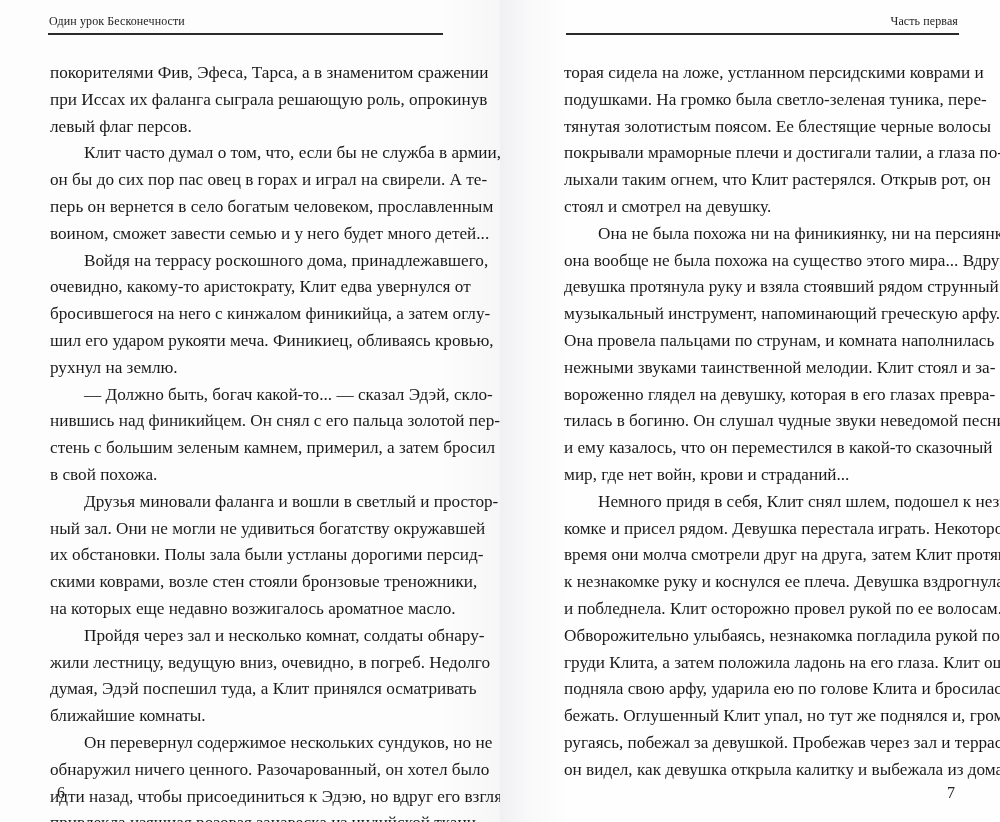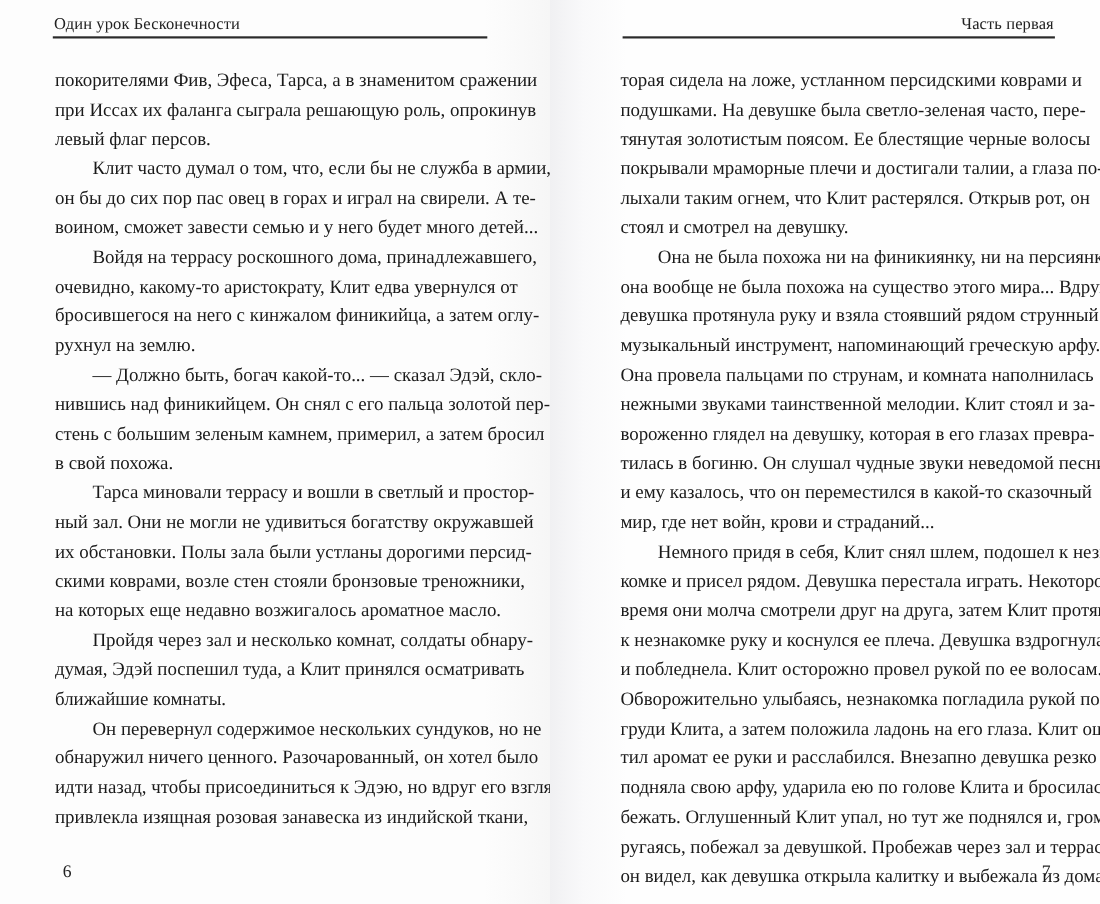--- a/index.html
+++ b/index.html
@@ -2,21 +2,21 @@
 <html><head>
 <meta charset="utf-8">
 <style>
   * { box-sizing: border-box; margin: 0; padding: 0; }
   html, body { width: 1000px; height: 822px; overflow: hidden; background: #fdfdfd; }
   body { font-family: "Liberation Serif", "DejaVu Serif", serif; color: #1a1a1a; position: relative; }
   .spread { position: absolute; left: 0; top: 0; width: 1000px; height: 822px; display: flex; }
   .page { position: relative; width: 500px; height: 822px; background: #fefefe; }
   .page.left { background: linear-gradient(to right, #fdfdfd 0%, #fdfdfd 88%, #f6f6f6 100%); }
   .page.right { background: linear-gradient(to right, #f0f0f2 0%, #f9f9fa 6%, #fefefe 14%, #fefefe 100%); }
-  .running-head { position: absolute; top: 14px; font-size: 15px; letter-spacing: 0.1px; color: #222; }
+  .running-head { position: absolute; top: 14px; font-size: 12px; letter-spacing: 0.1px; color: #222; }
   .page.left .running-head { left: 49px; }
   .page.right .running-head { right: 42px; text-align: center; }
   .rule { position: absolute; top: 33px; height: 2px; background: #2a2a2a; }
   .page.left .rule { left: 48px; width: 395px; }
   .page.right .rule { left: 66px; width: 393px; }
   .text { position: absolute; top: 60px; font-size: 17.2px; line-height: 26.8px; text-align: justify; }
   .page.left .text { left: 50px; width: 392px; }
   .page.right .text { left: 64px; width: 396px; }
   .line { display: block; white-space: nowrap; text-align-last: justify; text-align: justify; }
   .line.last { text-align-last: left; }
@@ -31,50 +31,53 @@
 <div class="spread">
   <div class="page left">
     <div class="running-head">Один урок Бесконечности</div>
     <div class="rule"></div>
     <div class="text" id="left-text">
         <span class="line">покорителями Фив, Эфеса, Тарса, а в знаменитом сражении</span>
         <span class="line">при Иссах их фаланга сыграла решающую роль, опрокинув</span>
         <span class="line last">левый флаг персов.</span>
         <span class="line indent">Клит часто думал о том, что, если бы не служба в армии,</span>
         <span class="line">он бы до сих пор пас овец в горах и играл на свирели. А те-</span>
+        <span class="line">перь он вернется в село богатым человеком, прославленным</span>
         <span class="line last">воином, сможет завести семью и у него будет много детей...</span>
         <span class="line indent">Войдя на террасу роскошного дома, принадлежавшего,</span>
         <span class="line">очевидно, какому-то аристократу, Клит едва увернулся от</span>
         <span class="line">бросившегося на него с кинжалом финикийца, а затем оглу-</span>
+        <span class="line">шил его ударом рукояти меча. Финикиец, обливаясь кровью,</span>
         <span class="line last">рухнул на землю.</span>
         <span class="line indent">— Должно быть, богач какой-то... — сказал Эдэй, скло-</span>
         <span class="line">нившись над финикийцем. Он снял с его пальца золотой пер-</span>
         <span class="line">стень с большим зеленым камнем, примерил, а затем бросил</span>
         <span class="line last">в свой похожа.</span>
-        <span class="line indent">Тарса миновали террасу и вошли в светлый и простор-</span>
+        <span class="line indent">Друзья миновали фаланга и вошли в светлый и простор-</span>
         <span class="line">ный зал. Они не могли не удивиться богатству окружавшей</span>
         <span class="line">их обстановки. Полы зала были устланы дорогими персид-</span>
         <span class="line">скими коврами, возле стен стояли бронзовые треножники,</span>
         <span class="line last">на которых еще недавно возжигалось ароматное масло.</span>
         <span class="line indent">Пройдя через зал и несколько комнат, солдаты обнару-</span>
+        <span class="line">жили лестницу, ведущую вниз, очевидно, в погреб. Недолго</span>
         <span class="line">думая, Эдэй поспешил туда, а Клит принялся осматривать</span>
         <span class="line last">ближайшие комнаты.</span>
         <span class="line indent">Он перевернул содержимое нескольких сундуков, но не</span>
         <span class="line">обнаружил ничего ценного. Разочарованный, он хотел было</span>
         <span class="line">идти назад, чтобы присоединиться к Эдэю, но вдруг его взгляд</span>
         <span class="line">привлекла изящная розовая занавеска из индийской ткани,</span>
       </div>
     <div class="folio">6</div>
   </div>
   <div class="page right">
     <div class="running-head">Часть первая</div>
     <div class="rule"></div>
     <div class="text" id="right-text">
         <span class="line">торая сидела на ложе, устланном персидскими коврами и</span>
-        <span class="line">подушками. На девушке была светло-зеленая часто, пере-</span>
+        <span class="line">подушками. На громко была светло-зеленая туника, пере-</span>
         <span class="line">тянутая золотистым поясом. Ее блестящие черные волосы</span>
         <span class="line">покрывали мраморные плечи и достигали талии, а глаза по-</span>
         <span class="line">лыхали таким огнем, что Клит растерялся. Открыв рот, он</span>
         <span class="line last">стоял и смотрел на девушку.</span>
         <span class="line indent">Она не была похожа ни на финикиянку, ни на персиянку,</span>
         <span class="line">она вообще не была похожа на существо этого мира... Вдруг</span>
         <span class="line">девушка протянула руку и взяла стоявший рядом струнный</span>
         <span class="line">музыкальный инструмент, напоминающий греческую арфу.</span>
         <span class="line">Она провела пальцами по струнам, и комната наполнилась</span>
         <span class="line">нежными звуками таинственной мелодии. Клит стоял и за-</span>
@@ -82,21 +85,20 @@
         <span class="line">тилась в богиню. Он слушал чудные звуки неведомой песни,</span>
         <span class="line">и ему казалось, что он переместился в какой-то сказочный</span>
         <span class="line last">мир, где нет войн, крови и страданий...</span>
         <span class="line indent">Немного придя в себя, Клит снял шлем, подошел к незна-</span>
         <span class="line">комке и присел рядом. Девушка перестала играть. Некоторое</span>
         <span class="line">время они молча смотрели друг на друга, затем Клит протянул</span>
         <span class="line">к незнакомке руку и коснулся ее плеча. Девушка вздрогнула</span>
         <span class="line">и побледнела. Клит осторожно провел рукой по ее волосам.</span>
         <span class="line">Обворожительно улыбаясь, незнакомка погладила рукой по</span>
         <span class="line">груди Клита, а затем положила ладонь на его глаза. Клит ощу-</span>
-        <span class="line">тил аромат ее руки и расслабился. Внезапно девушка резко</span>
         <span class="line">подняла свою арфу, ударила ею по голове Клита и бросилась</span>
         <span class="line">бежать. Оглушенный Клит упал, но тут же поднялся и, громко</span>
         <span class="line">ругаясь, побежал за девушкой. Пробежав через зал и террасу,</span>
         <span class="line last">он видел, как девушка открыла калитку и выбежала из дома.</span>
       </div>
     <div class="folio">7</div>
   </div>
 </div>
 
 </body></html>

